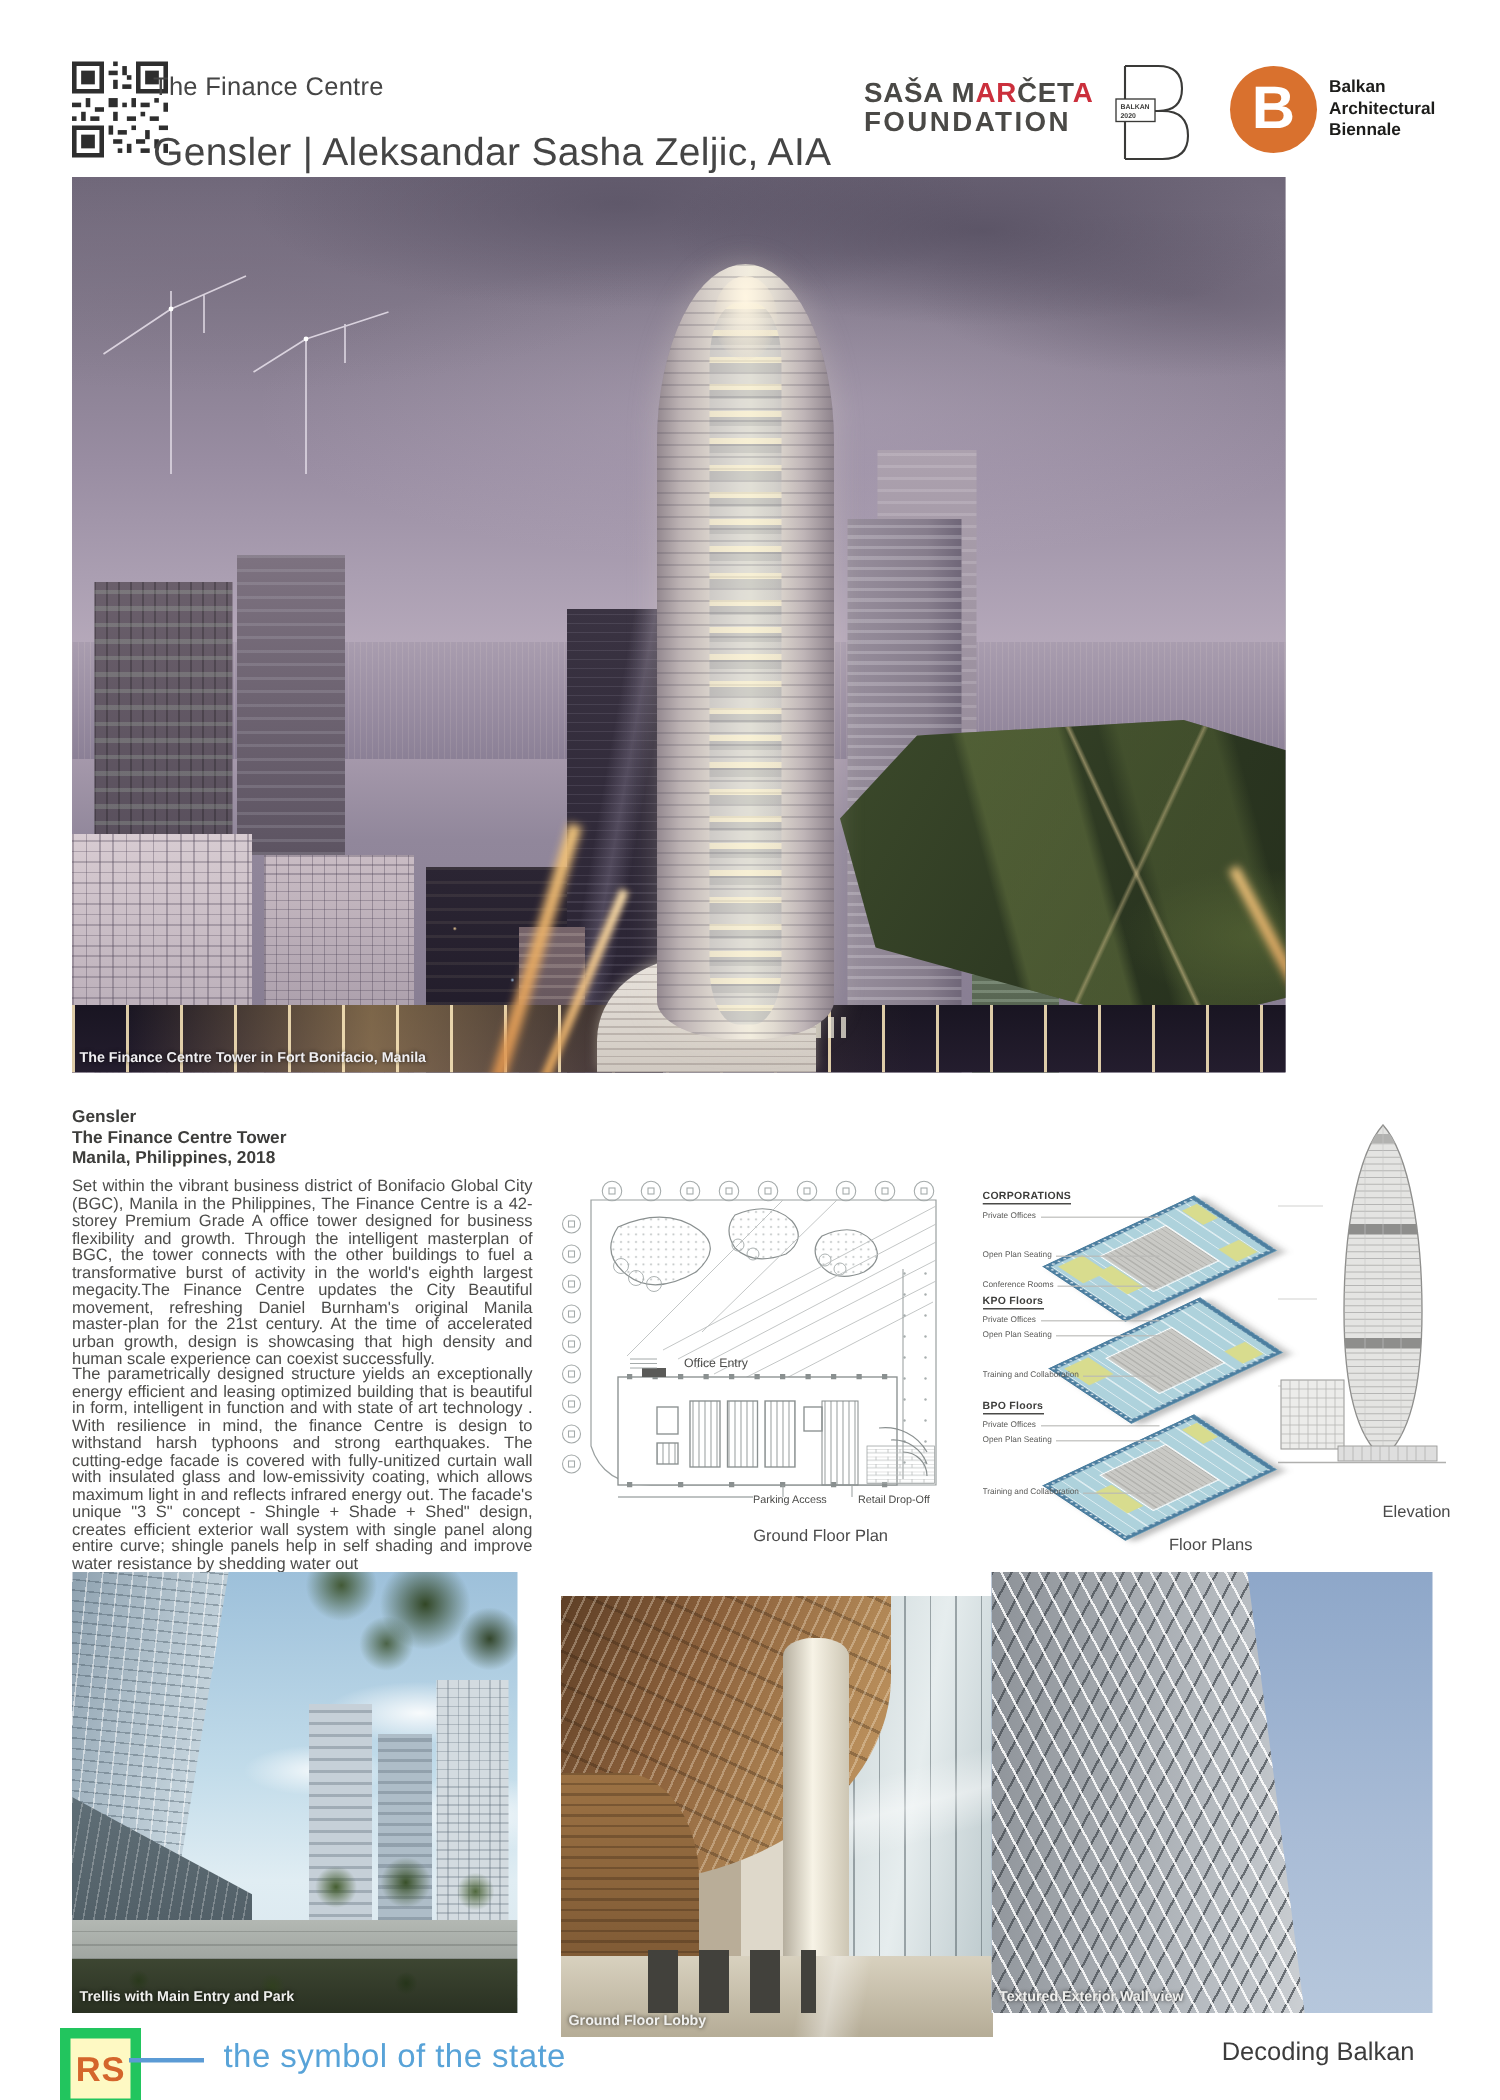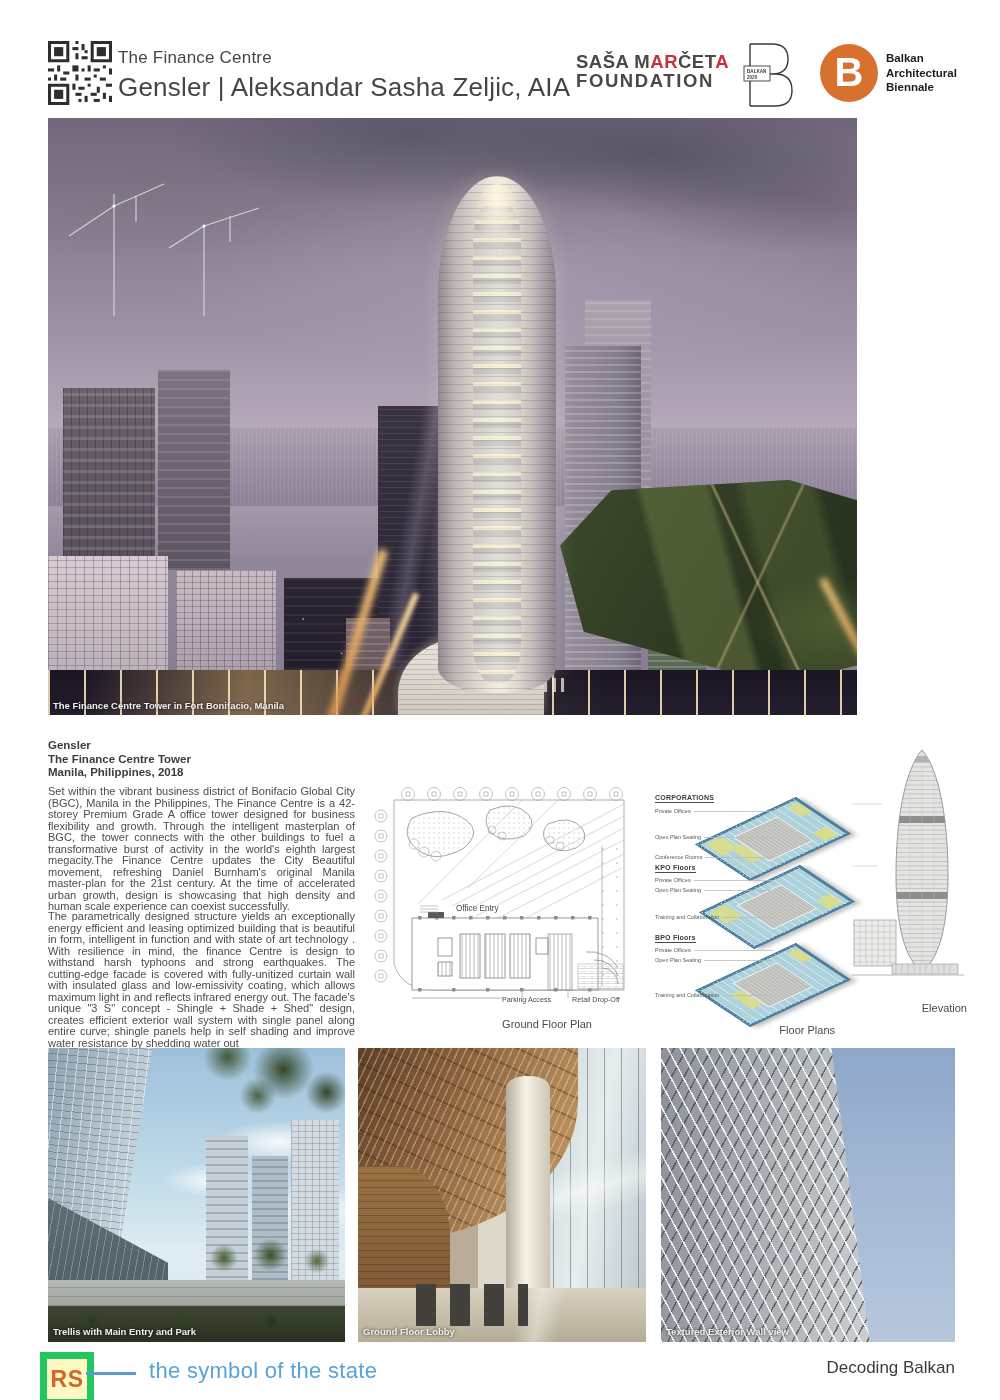--- a/index.html
+++ b/index.html
@@ -2,23 +2,23 @@
 <html><head>
 <meta charset="utf-8">
 <style>
   html,body{margin:0;padding:0;background:#e9e9e9;}
   .page{position:relative;width:1000px;height:1400px;margin:0 auto;background:#fff;
         font-family:"Liberation Sans",sans-serif;color:#3f3f3f;overflow:hidden;}
   .abs{position:absolute;}
 
   
   .qr{left:48px;top:40px;width:64px;height:66px;}
-  .title-block{left:118px;top:48px;}
+  .title-block{left:102px;top:48px;}
   .project-name{font-size:17px;color:#454545;letter-spacing:.2px;}
-  .author-line{font-size:26px;color:#454545;margin-top:4px;letter-spacing:.2px;}
+  .author-line{font-size:26px;color:#454545;margin-top:18px;letter-spacing:.2px;}
   .logo-foundation{left:576px;top:52px;width:160px;line-height:1.05;}
   .f-line1{font-size:18.5px;font-weight:bold;color:#4a4946;letter-spacing:.5px;white-space:nowrap;}
   .f-line1 .red{color:#cb2f3c;}
   .f-line2{font-size:18.5px;font-weight:bold;color:#4a4946;letter-spacing:1.6px;}
   .logo-b2020{left:742px;top:42px;width:52px;height:66px;}
   .logo-biennale{left:820px;top:44px;display:flex;align-items:center;gap:8px;}
   .bb-circle{width:58px;height:58px;border-radius:50%;background:#d9712e;display:flex;
              align-items:center;justify-content:center;}
   .bb-letter{color:#fff;font-size:40px;font-weight:bold;line-height:1;transform:translateY(-1px);}
   .bb-text{font-size:11.5px;font-weight:bold;color:#1d1d1b;line-height:1.25;}
@@ -229,21 +229,21 @@
     repeating-linear-gradient(62deg, rgba(255,255,255,.85) 0 1.5px, transparent 1.5px 11px),
     repeating-linear-gradient(-62deg, rgba(66,72,78,.7) 0 1.5px, transparent 1.5px 11px),
     linear-gradient(95deg,#8d9298 0%,#b9bec3 55%,#d7dadd 85%,#e8eaec 100%);}
 
   
   .rs-box{left:40px;top:1352px;width:40px;height:40px;border:7px solid #22c55e;background:#fef9c3;
     display:flex;align-items:center;justify-content:center;}
   .rs-text{font-size:23px;font-weight:bold;color:#d4652b;letter-spacing:.5px;}
   .rs-line{left:86px;top:1372px;width:50px;height:3px;background:#5b9bd5;}
   .tagline{left:149px;top:1358px;font-size:22px;color:#58a3d8;letter-spacing:.3px;}
-  .exhibition{right:45px;top:1358px;font-size:17px;color:#3c3c3c;}
+  .exhibition{right:57px;top:1358px;font-size:17px;color:#3c3c3c;}
 </style>
 </head>
 <body>
 
 <div class="page">
 
   <div class="abs qr">
     <svg viewBox="0 0 21 21" width="64" height="66">
       <rect x="0" y="0" width="21" height="21" fill="#fff"></rect>
       <g fill="#2e2e2e">
@@ -625,21 +625,21 @@
     <div class="p1-t3"></div>
     <div class="p1-glass"></div>
     <div class="p1-wing"></div>
     <div class="p1-canopy"></div>
     <div class="p1-midtrees"></div>
     <div class="p1-plaza"></div>
     <div class="p1-hedge"></div>
     <figcaption class="photo-caption">Trellis with Main Entry and Park</figcaption>
   </figure>
 
-  <figure class="abs photo p2" style="margin:0">
+  <figure class="abs photo p2" style="margin:16px">
     <div class="p2-glass"></div>
     <div class="p2-back"></div>
     <div class="p2-wood"></div>
     <div class="p2-woodwall"></div>
     <div class="p2-column"></div>
     <div class="p2-floor"></div>
     <div class="p2-turnstiles"></div>
     <figcaption class="photo-caption">Ground Floor Lobby</figcaption>
   </figure>
 

